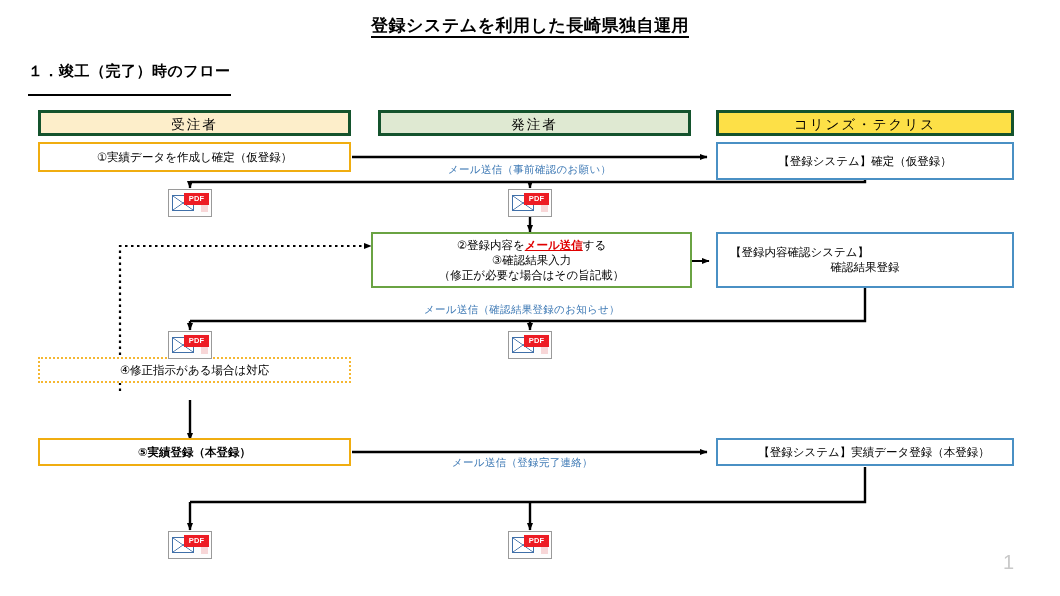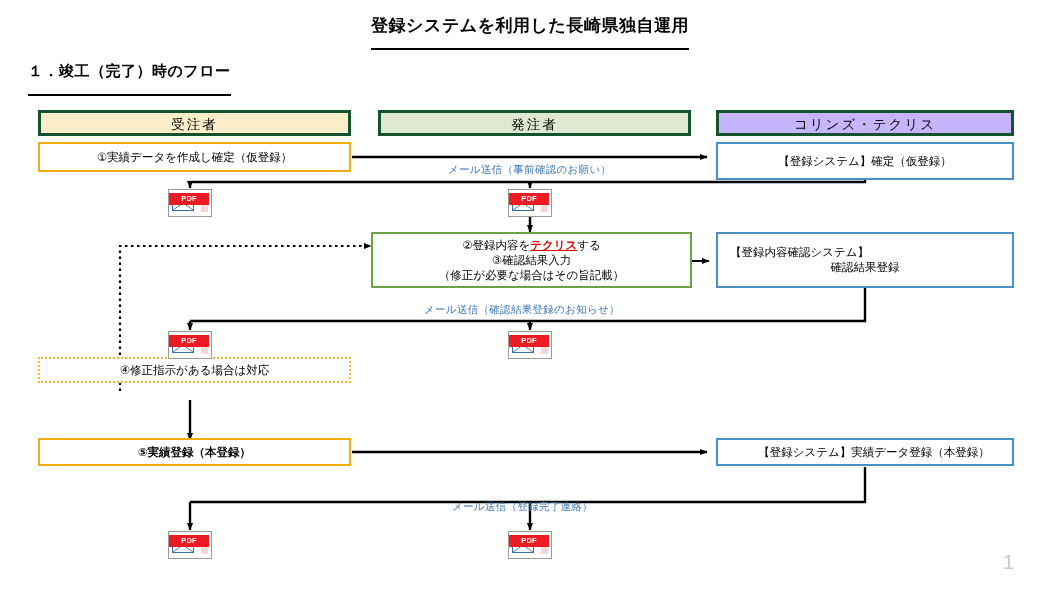--- a/index.html
+++ b/index.html
@@ -26,21 +26,21 @@
     left: 0;
     top: 14px;
     width: 1060px;
     text-align: center;
     font-size: 17px;
     font-weight: bold;
     letter-spacing: 0.5px;
   }
   .title span {
     border-bottom: 2px solid #000;
-    padding-bottom: 13px;
+    padding-bottom: 1px;
   }
   .subtitle {
     position: absolute;
     left: 28px;
     top: 62px;
     font-size: 15px;
     font-weight: bold;
     letter-spacing: 0.5px;
   }
   .subtitle span {
@@ -54,21 +54,21 @@
     box-sizing: border-box;
     height: 26px;
     line-height: 24px;
     text-align: center;
     font-size: 13.5px;
     border: 3px solid #14532d;
     letter-spacing: 2px;
   }
   .colhead.orange { background: #fdeeca; }
   .colhead.green  { background: #dfe9d2; }
-  .colhead.blue   { background: #c4b5fd; }
+  .colhead.blue   { background: #fde047; }
 
   
   .box {
     position: absolute;
     box-sizing: border-box;
     background: #ffffff;
     font-size: 11.5px;
     line-height: 15px;
     text-align: center;
     display: flex;
@@ -127,21 +127,21 @@
     height: 100%;
     background: linear-gradient(to bottom right, transparent calc(50% - 0.7px), #3f6fa8 50%, transparent calc(50% + 0.7px));
   }
   .mailicon .env:after {
     background: linear-gradient(to bottom left, transparent calc(50% - 0.7px), #3f6fa8 50%, transparent calc(50% + 0.7px));
   }
   .mailicon .pdftag {
     position: absolute;
     right: 2px;
     top: 3px;
-    width: 40px;
+    width: 25px;
     height: 12px;
     background: #ed1c24;
     color: #ffffff;
     font-size: 7.5px;
     font-weight: bold;
     line-height: 12px;
     text-align: center;
     letter-spacing: 0.2px;
     font-family: "Liberation Sans", sans-serif;
   }
@@ -226,21 +226,21 @@
 
   <div class="box orange" style="left:38px; top:142px; width:313px; height:30px;">
     <span class="line">①実績データを作成し確定（仮登録）</span>
   </div>
 
   <div class="box blue" style="left:716px; top:142px; width:298px; height:38px;">
     <span class="line">【登録システム】確定（仮登録）</span>
   </div>
 
   <div class="box green" style="left:371px; top:232px; width:321px; height:56px;">
-    <span class="line"><span>②登録内容を</span><span class="em-red">テクリス</span><span>する</span></span>
+    <span class="line"><span>②登録内容を</span><span class="em-red">メール送信</span><span>する</span></span>
     <span class="line">③確認結果入力</span>
     <span class="line">（修正が必要な場合はその旨記載）</span>
   </div>
 
   <div class="box blue" style="left:716px; top:232px; width:298px; height:56px;">
     <span class="line left">【登録内容確認システム】</span>
     <span class="line">確認結果登録</span>
   </div>
 
   <div class="box dotted-orange" style="left:38px; top:357px; width:313px; height:26px;">
@@ -250,21 +250,21 @@
   <div class="box orange" style="left:38px; top:438px; width:313px; height:28px;font-weight:bold;">
     <span class="line">⑤実績登録（本登録）</span>
   </div>
 
   <div class="box blue" style="left:716px; top:438px; width:298px; height:28px;padding-left:18px;">
     <span class="line">【登録システム】実績データ登録（本登録）</span>
   </div>
 
   <div class="maillabel" style="left:448px; top:163px;">メール送信（事前確認のお願い）</div>
   <div class="maillabel" style="left:424px; top:303px;">メール送信（確認結果登録のお知らせ）</div>
-  <div class="maillabel" style="left:452px; top:500px;text-align:right;">メール送信（登録完了連絡）</div>
+  <div class="maillabel" style="left:452px; top:456px;text-align:right;">メール送信（登録完了連絡）</div>
 
   <div class="mailicon" style="left:168px; top:189px;">
     <span class="env"></span>
     <span class="pdftag">PDF</span>
     <span class="fold"></span>
   </div>
   <div class="mailicon" style="left:508px; top:189px;">
     <span class="env"></span>
     <span class="pdftag">PDF</span>
     <span class="fold"></span>

